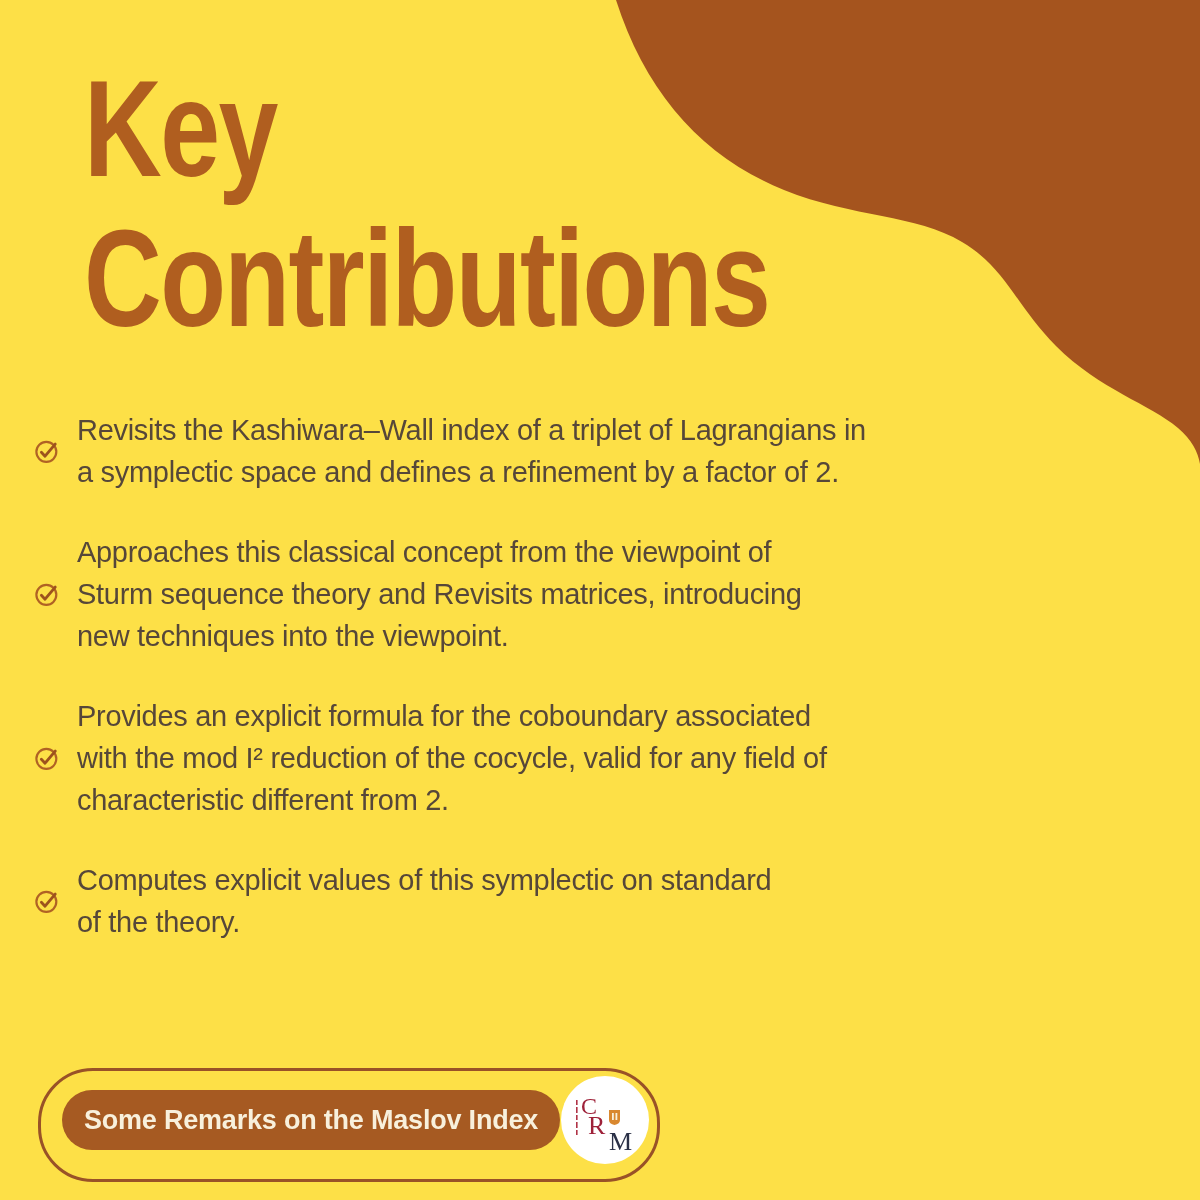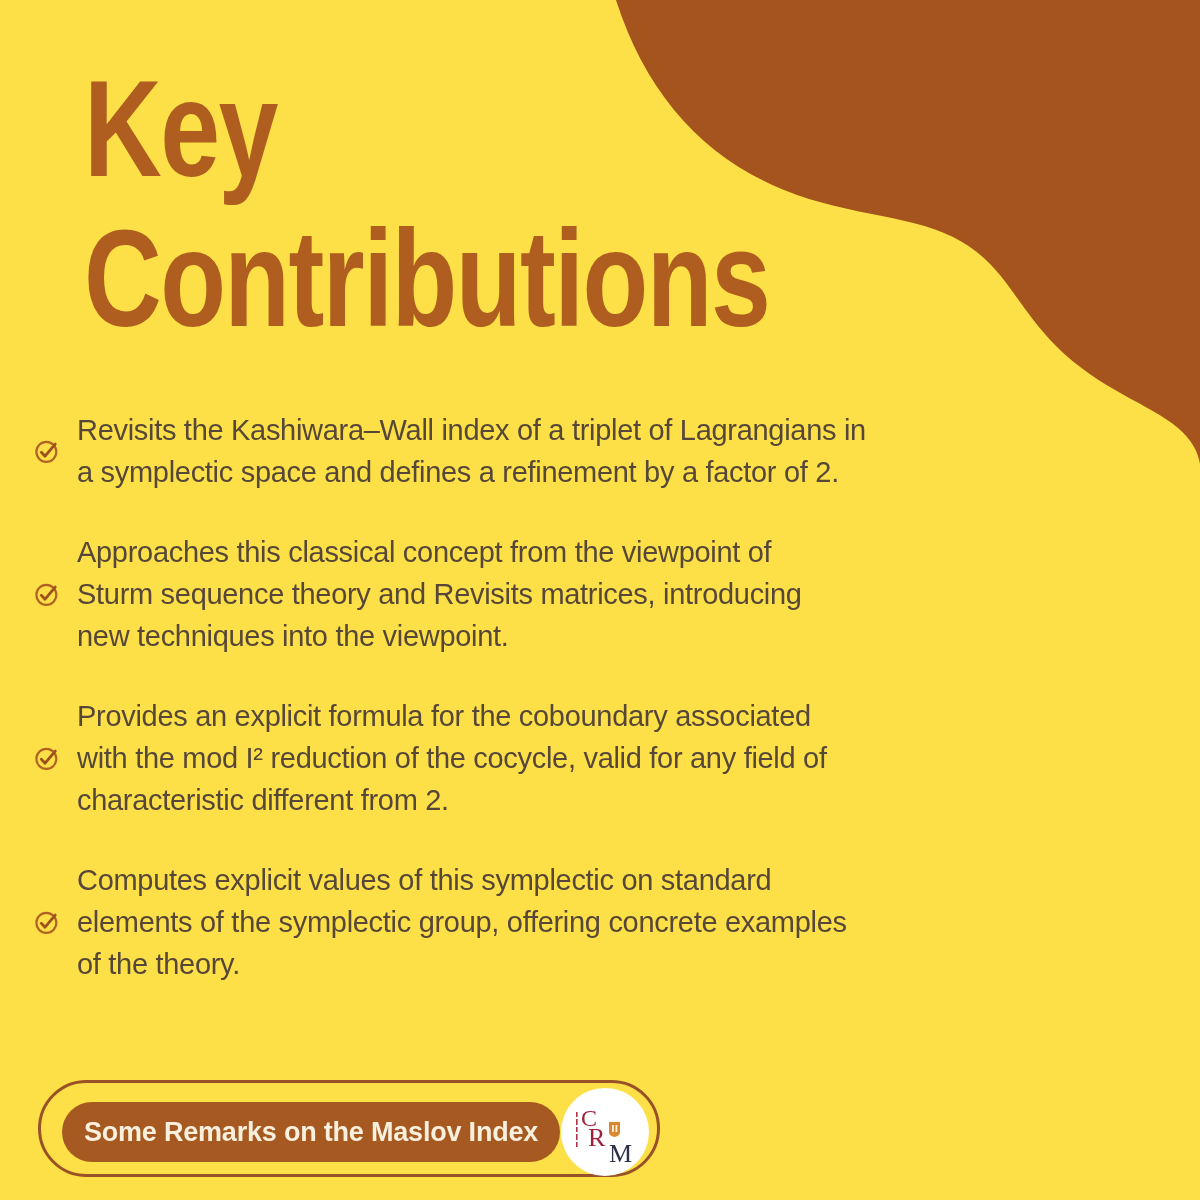--- a/index.html
+++ b/index.html
@@ -29,25 +29,24 @@
     font-size:29px;letter-spacing:-0.3px;line-height:42px;
   }
   .bullet{display:flex;align-items:center;gap:17px;}
   .bullet-icon{flex:0 0 26px;width:26px;height:26px;}
   .bullet-icon .ring{fill:none;stroke:var(--ring-color,#b06224);stroke-width:2px;}
   .bullet-icon .tick{fill:none;stroke:var(--tick-color,#9d521d);stroke-width:2.6px;stroke-linecap:round;stroke-linejoin:round;}
   .bullet-text .line{display:block;}
   
   .footer-capsule{
     position:absolute;left:38px;top:1068px;
-    width:622px;height:97px;
+    width:622px;height:114px;
     border:3px solid #701a75;
     border-radius:55px;
     box-sizing:border-box;
-    margin-top:12px;
   }
   .paper-pill{
     position:absolute;left:21px;top:19px;
     width:498px;height:60px;
     border-radius:30px;
     display:flex;align-items:center;justify-content:center;
     font-size:27px;font-weight:bold;letter-spacing:-0.2px;
     white-space:nowrap;
   }
   .logo-circle{
@@ -114,21 +113,20 @@
         </div>
     </div>
 
     <div class="bullet">
       <svg class="bullet-icon" viewBox="0 0 24 24" aria-hidden="true">
         <circle class="ring" cx="11.4" cy="12.8" r="9.2"></circle>
         <path class="tick" d="M6.8 13.2 L10.2 16.8 L19.6 5.6"></path>
       </svg>
       <div class="bullet-text">
           <div class="line">Computes explicit values of this symplectic on standard</div>
-          <div class="line">elements of the symplectic group, offering concrete examples</div>
           <div class="line">of the theory.</div>
         </div>
     </div>
   </div>
 
   <div class="footer-capsule" style="border-color: rgb(153, 82, 39);">
     <div class="paper-pill" style="background: rgb(166, 90, 34); color: rgb(248, 240, 220);">
       <span>Some Remarks on the Maslov Index</span>
     </div>
     <div class="logo-circle" style="background: rgb(255, 255, 255);">

